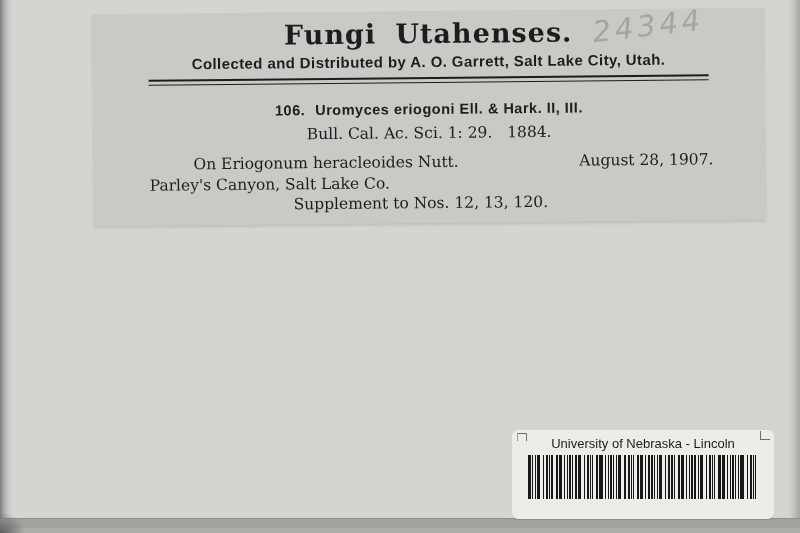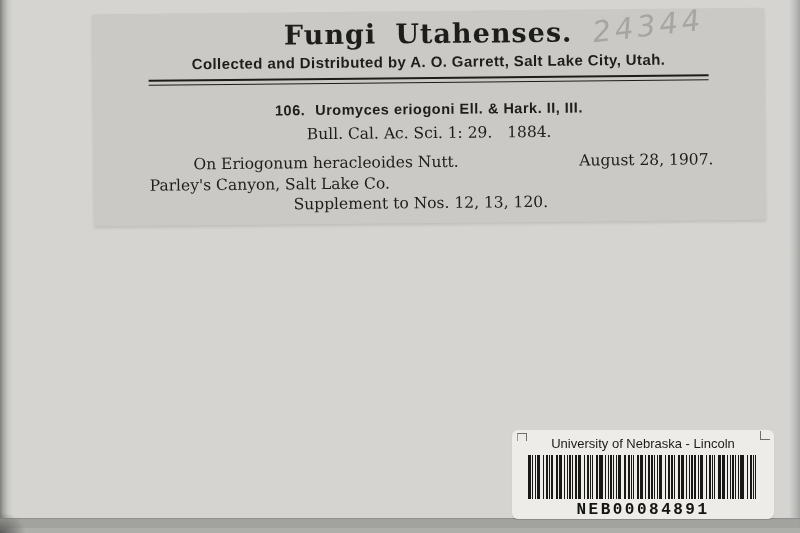--- a/index.html
+++ b/index.html
@@ -185,15 +185,14 @@
         <div class="bar" style="width: 1px; margin-right: 1px;"></div>
         <div class="bar" style="width: 2px; margin-right: 1px;"></div>
         <div class="bar" style="width: 1px; margin-right: 2px;"></div>
         <div class="bar" style="width: 1px; margin-right: 1px;"></div>
         <div class="bar" style="width: 4px; margin-right: 3px;"></div>
         <div class="bar" style="width: 1px; margin-right: 2px;"></div>
         <div class="bar" style="width: 2px; margin-right: 1px;"></div>
         <div class="bar" style="width: 1px; margin-right: 1px;"></div>
         <div class="bar" style="width: 1px; margin-right: 3px;"></div>
       </div>
-    <div class="barcode-value">NEB00084891</div>
   </div>
 </div>
 
 </body></html>

